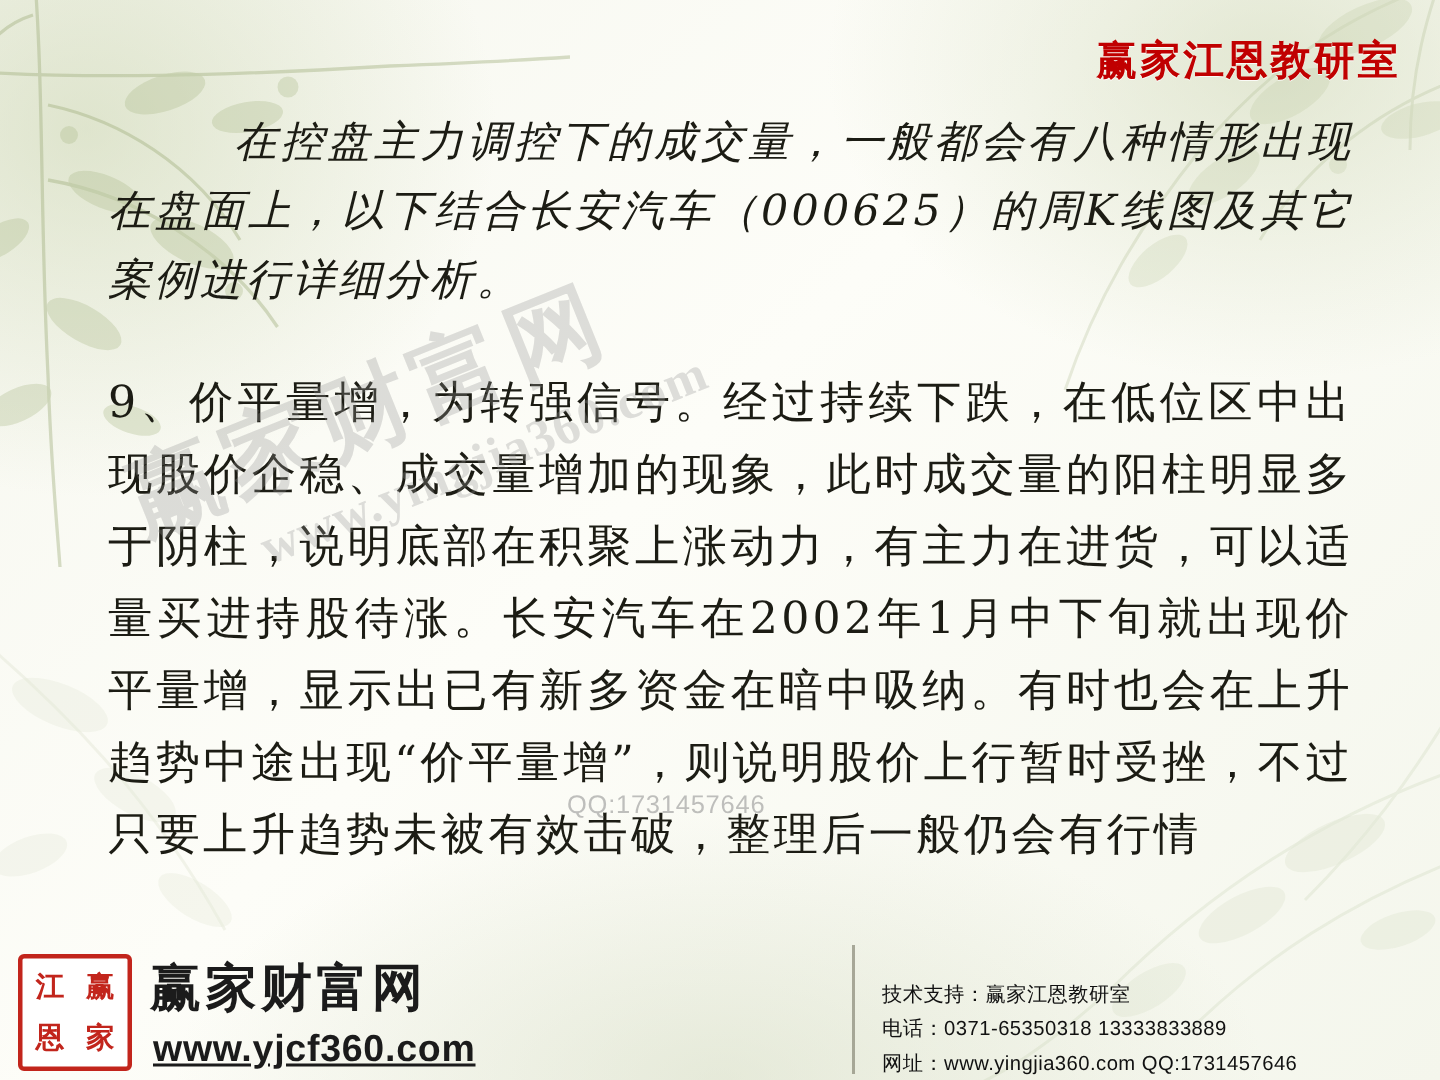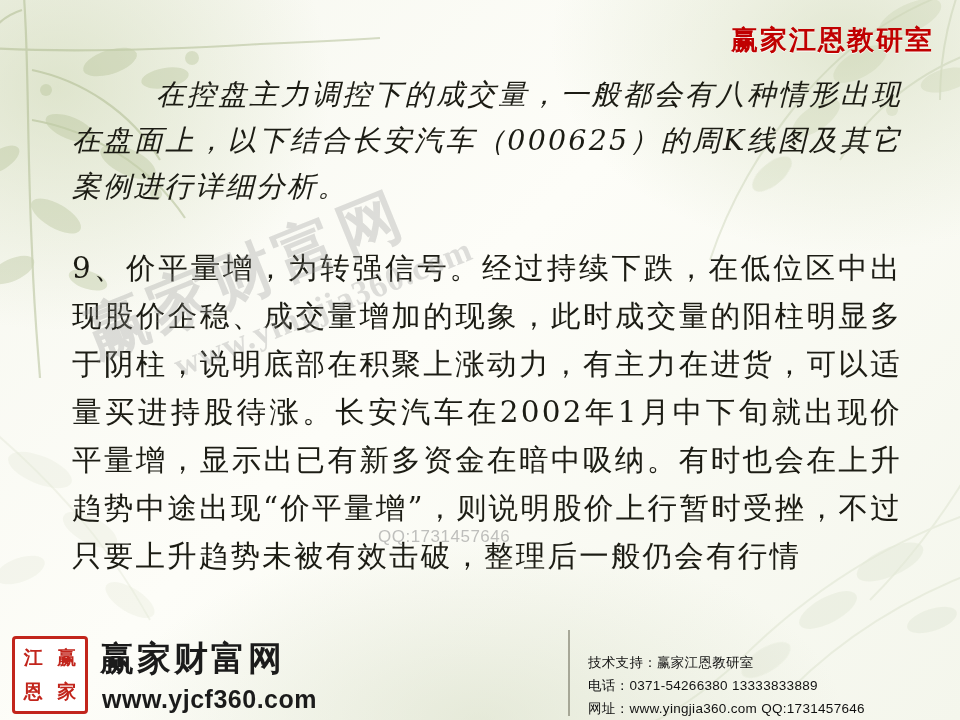--- a/index.html
+++ b/index.html
@@ -165,20 +165,21 @@
   }
   .footer-url {
     position: absolute;
     left: 102px;
     bottom: 6px;
     font-family: "Liberation Sans", sans-serif;
     font-size: 25px;
     font-weight: bold;
     color: #1b1b1b;
     letter-spacing: 0.5px;
+    text-decoration: underline;
   }
   .footer-divider {
     position: absolute;
     left: 568px;
     bottom: 4px;
     width: 2px;
     height: 86px;
     background: #9a9a8a;
     opacity: 0.85;
   }
@@ -285,18 +286,18 @@
         <span>赢</span>
         <span>恩</span>
         <span>家</span>
       </div>
     </div>
     <div class="footer-brand">赢家财富网</div>
     <div class="footer-url">www.yjcf360.com</div>
     <div class="footer-divider"></div>
     <div class="footer-info">
       <div>技术支持：赢家江恩教研室</div>
-      <div>电话：0371-54266380  13333833889</div>
+      <div>电话：0371-65350318  13333833889</div>
       <div>网址：www.yingjia360.com  QQ:1731457646</div>
     </div>
   </div>
 
 </div>
 
 </body></html>

